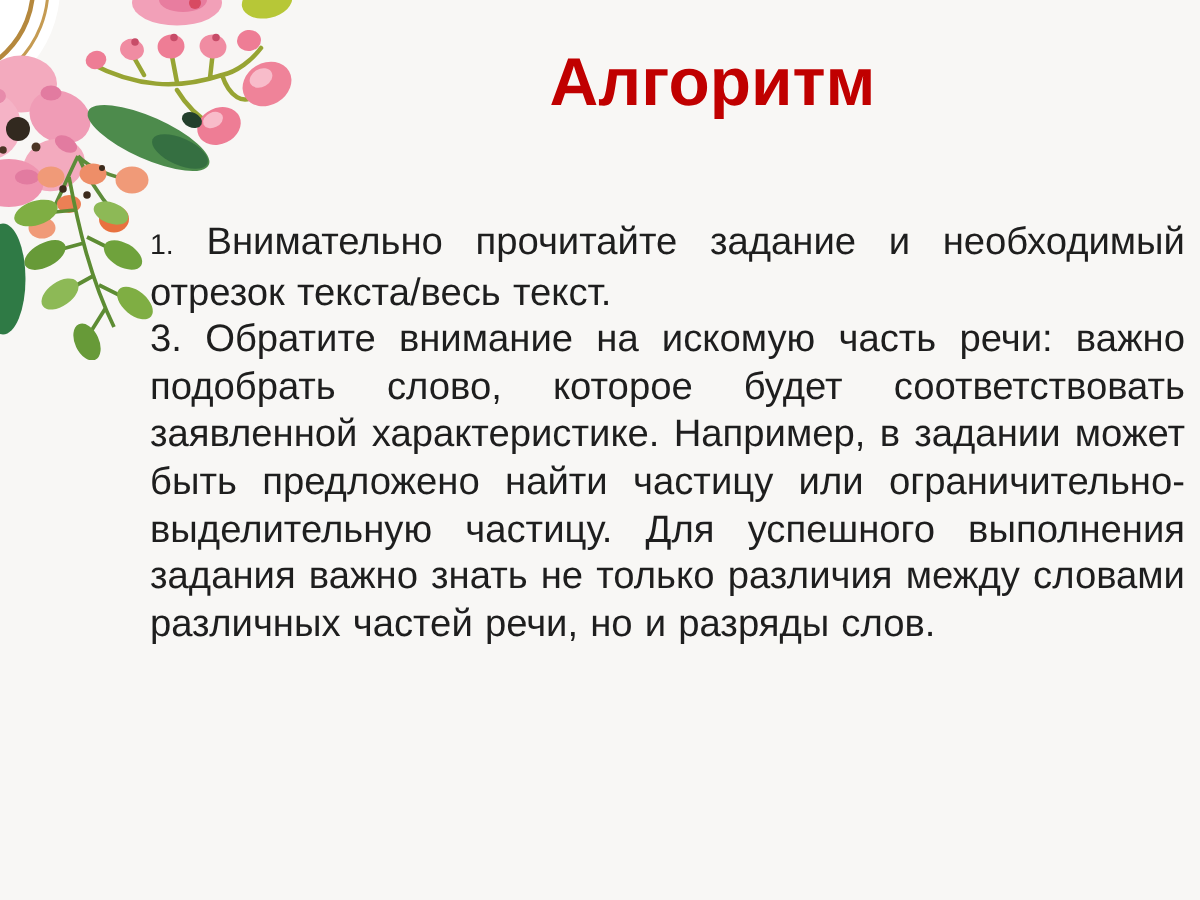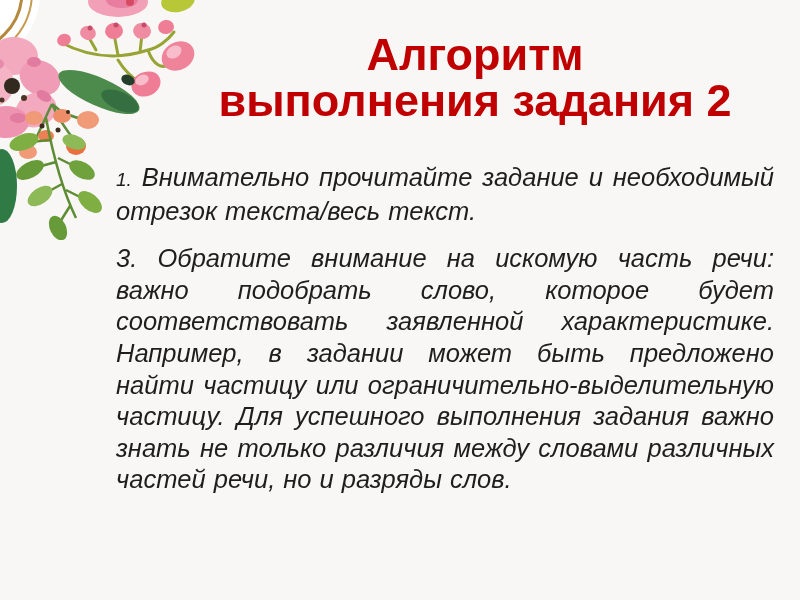--- a/index.html
+++ b/index.html
@@ -24,21 +24,21 @@
     color: var(--title-color, #c00000);
   }
   .body-text {
     position: absolute; top: 146px; left: 100px; width: 690px;
     font-size: 25.5px;
     line-height: 31.6px;
     color: var(--body-color, #1e1e1e);
     text-align: justify;
     word-spacing: 1px;
   }
-  .body-text p { margin: 16px; font-style: italic; }
+  .body-text p { margin: 0; }
   .num-small { font-size: 19px; }
 </style>
 </head>
 <body>
 
 <svg class="deco" viewBox="0 0 240 240" width="240" height="240" xmlns="http://www.w3.org/2000/svg" aria-hidden="true">
   <g>
     <circle cx="-38" cy="-8" r="78" fill="#ffffff"></circle>
     <circle cx="-38" cy="-8" r="70" fill="none" stroke="#c59b52" stroke-width="2"></circle>
     <circle cx="-38" cy="-8" r="60" fill="none" stroke="#b5883d" stroke-width="3"></circle>
@@ -116,19 +116,18 @@
     <ellipse cx="74" cy="142" rx="12" ry="7" fill="#8db956" transform="rotate(20 74 142)"></ellipse>
   </g>
 
   <g>
     <ellipse cx="2" cy="186" rx="15" ry="37" fill="#2f7a45"></ellipse>
   </g>
 </svg>
 
 <h1 class="title">
   <span>Алгоритм</span><br>
-  <span>выполнения задания 2</span>
 </h1>
 
 <div class="body-text">
   <p><span class="num-small">1.</span> <span>Внимательно прочитайте задание и необходимый отрезок текста/весь текст.</span></p>
   <p><span>3.</span> <span>Обратите внимание на искомую часть речи: важно подобрать слово, которое будет соответствовать заявленной характеристике. Например, в задании может быть предложено найти частицу или ограничительно-выделительную частицу. Для успешного выполнения задания важно знать не только различия между словами различных частей речи, но и разряды слов.</span></p>
 </div>
 
 </body></html>

